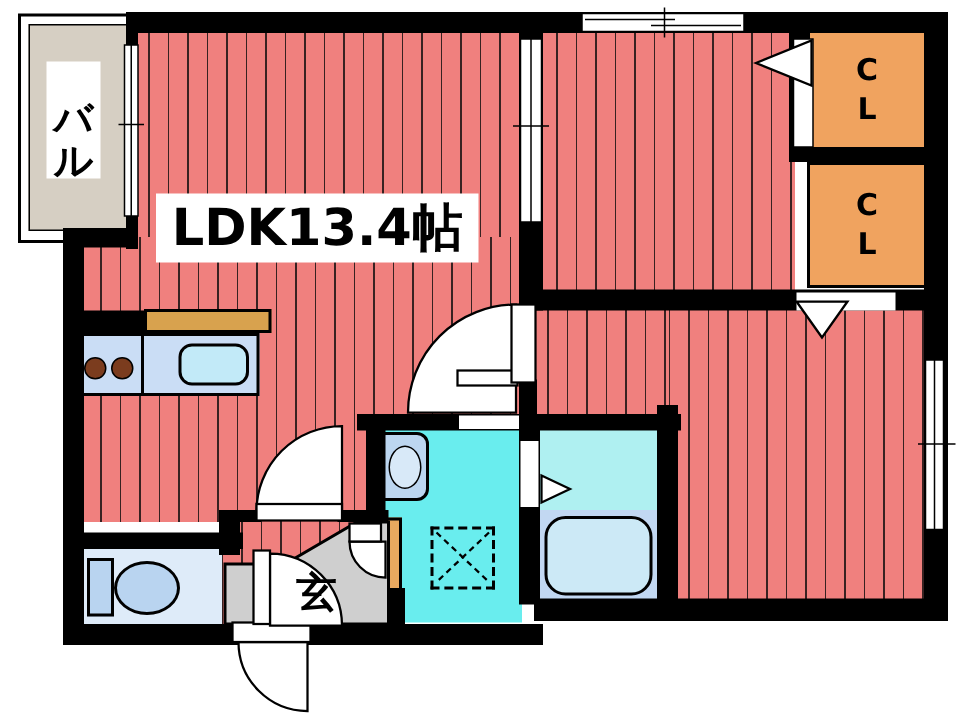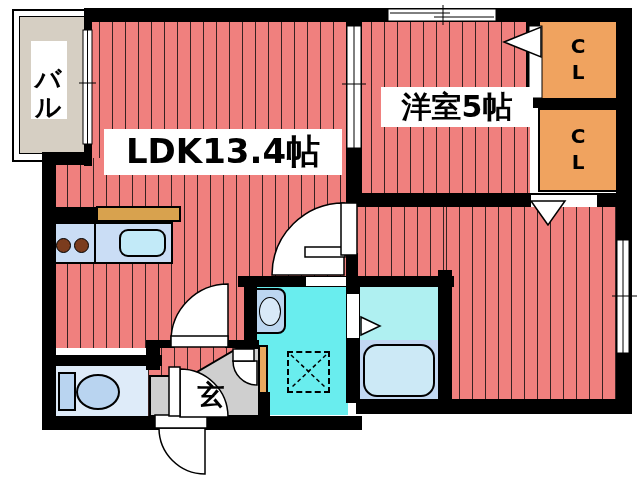--- a/index.html
+++ b/index.html
@@ -125,19 +125,18 @@
     <polygon points="548,225 531,201 565,201" fill="#fff" stroke="#000" stroke-width="1.5"></polygon>
 
     <rect x="347" y="294" width="12" height="44" fill="#fff"></rect>
     <polygon points="361,317 361,335 380,326" fill="#fff" stroke="#000" stroke-width="1.5"></polygon>
 
     <line x1="291" y1="355" x2="326" y2="388" stroke="#000" stroke-width="1.5" stroke-dasharray="4,3"></line>
     <line x1="326" y1="355" x2="291" y2="388" stroke="#000" stroke-width="1.5" stroke-dasharray="4,3"></line>
   </svg>
 
   <div class="lbl vert" style="left:31px;top:41px;width:36px;height:78px;font-size:26px;">バル</div>
-  <div class="lbl" style="left:104px;top:129px;width:238px;height:46px;font-size:34px;">LDK13.4帖</div>
-  <div class="lbl" style="left:381px;top:87px;width:152px;height:40px;font-size:30px;">洋室5帖</div>
+  <div class="lbl" style="left:104px;top:129px;width:215px;height:46px;font-size:34px;">LDK13.4帖</div>
   <div class="lbl vert clear" style="left:564px;top:33px;width:28px;height:54px;font-size:20px;">CL</div>
   <div class="lbl vert clear" style="left:564px;top:123px;width:28px;height:54px;font-size:20px;">CL</div>
   <div class="lbl clear" style="left:194px;top:379px;width:34px;height:32px;font-size:27px;">玄</div>
 
 </div>
 
 </body></html>

